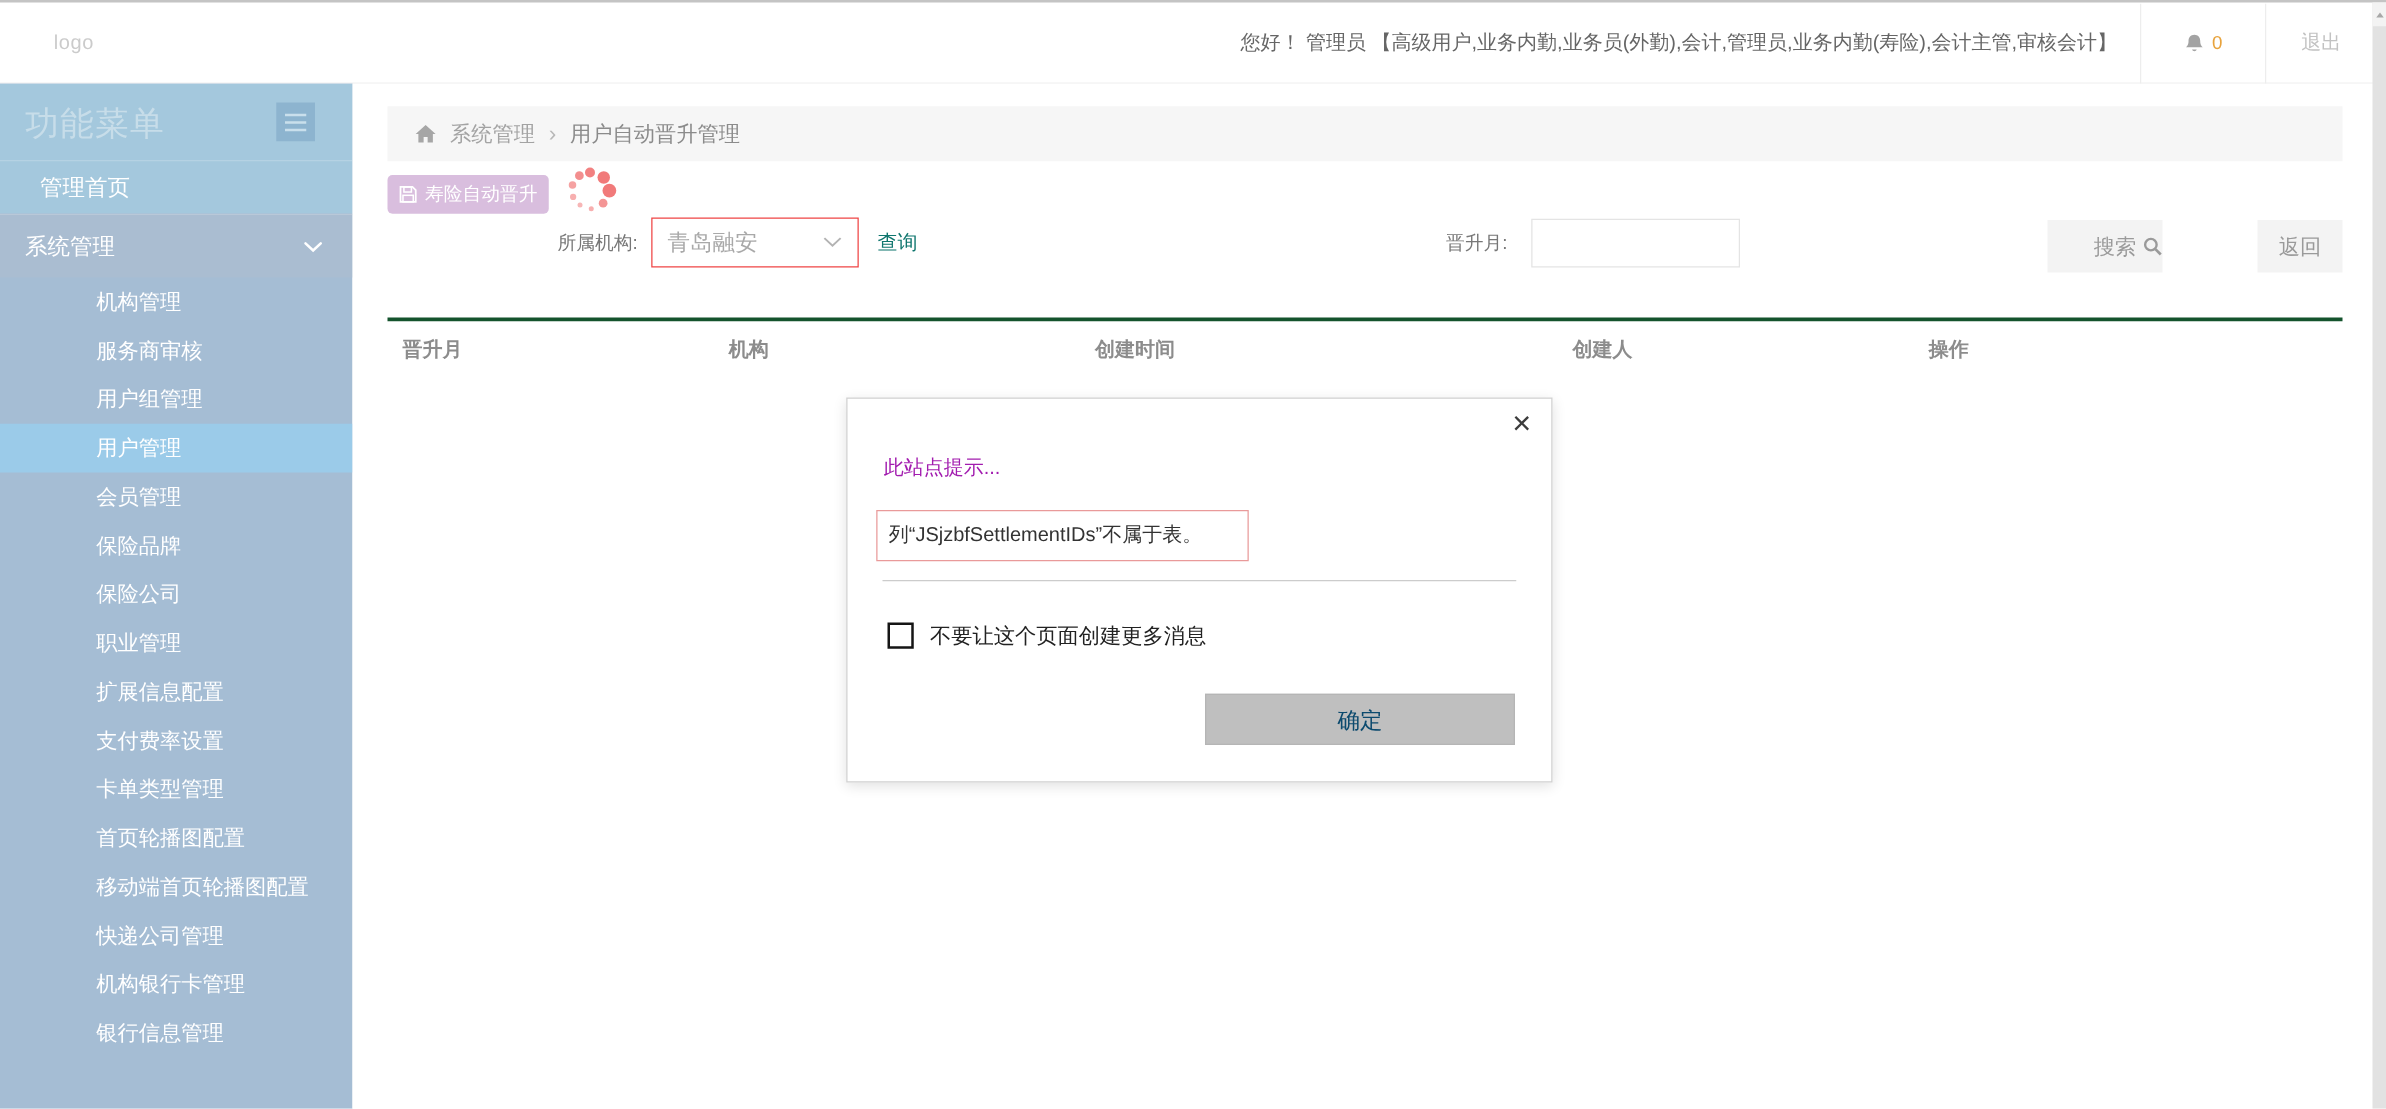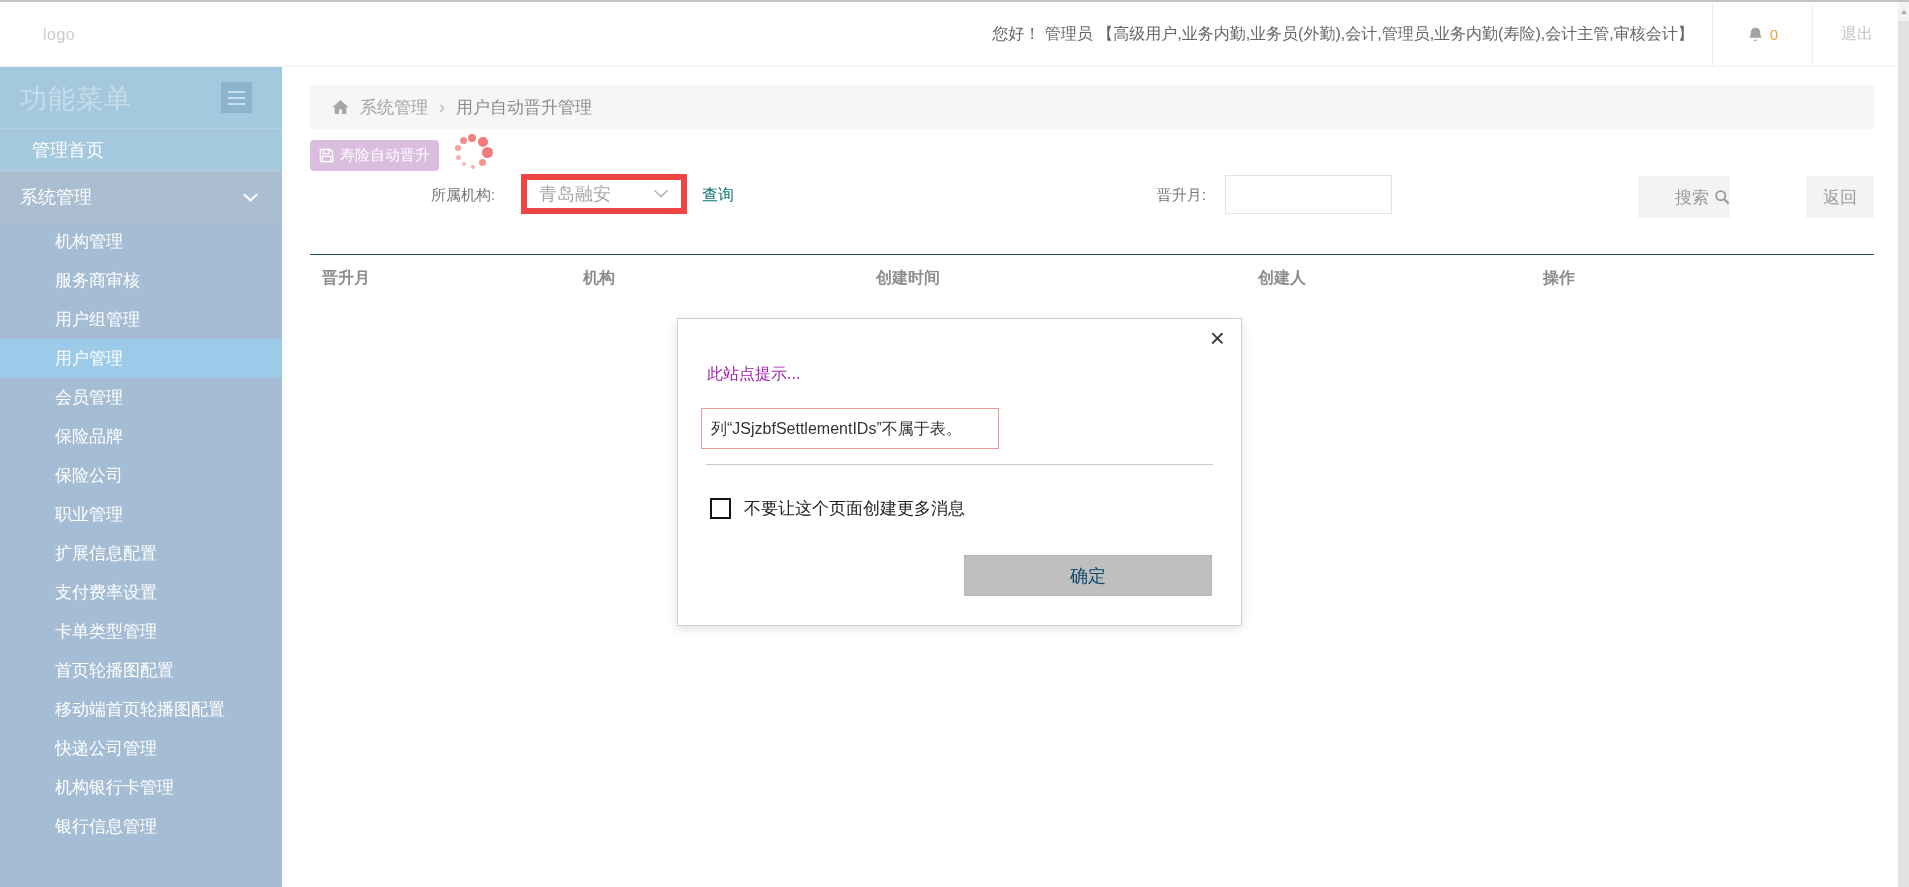--- a/index.html
+++ b/index.html
@@ -26,21 +26,21 @@
   .sidebar-head { height:61px; background:#a4c8dd; position:relative; }
   .sidebar-title { position:absolute; left:20px; top:14px; font-size:27px; color:#c7dde9; letter-spacing:1px; }
   .hamburger { position:absolute; right:30px; top:15px; width:31px; height:31px; background:#8db4cf;
                display:flex; flex-direction:column; justify-content:center; gap:4px; align-items:center; cursor:pointer; }
   .hamburger i { display:block; width:17px; height:2px; background:#c9dfec; }
   .side-home { height:43px; background:#a4c8dd; border-top:1px solid #b5d2e3; color:#fff; font-size:18px;
                line-height:42px; padding-left:32px; cursor:pointer; }
   .side-group { height:51px; background:#aabdd1; border-top:1px solid #b9c8d8; color:#fff; font-size:18px;
                 line-height:50px; padding-left:20px; cursor:pointer; position:relative; }
   .side-group svg { position:absolute; right:24px; top:21px; }
-  .submenu-item { height:39px; line-height:39px; padding-left:55px; color:#fff; font-size:17px; cursor:pointer; }
+  .submenu-item { height:39px; line-height:39px; padding-left:77px; color:#fff; font-size:17px; cursor:pointer; }
   .submenu-item.active { background:#9bcbe9; }
 
   
   .main { position:absolute; top:67px; left:282px; right:0; bottom:0; background:#fff; }
   .crumb { position:absolute; left:28px; top:18px; width:1564px; height:44px; background:#f6f6f6;
            display:flex; align-items:center; padding-left:22px; font-size:17px; color:#a3a3a3; gap:11px; }
   .crumb .sep { color:#b8b8b8; font-size:18px; }
   .crumb .current { color:#8b8b8b; }
   .crumb-home { display:flex; align-items:center; }
 
@@ -54,33 +54,33 @@
   .spinner i:nth-child(2){ left:24px; top:4px;  width:10px;height:10px;opacity:1;}
   .spinner i:nth-child(3){ left:28px; top:14px; width:11px;height:11px;opacity:1;}
   .spinner i:nth-child(4){ left:25px; top:26px; width:7px; height:7px; opacity:.8;}
   .spinner i:nth-child(5){ left:17px; top:32px; width:4px; height:4px; opacity:.6;}
   .spinner i:nth-child(6){ left:8px;  top:29px; width:4px; height:4px; opacity:.55;}
   .spinner i:nth-child(7){ left:2px;  top:22px; width:5px; height:5px; opacity:.6;}
   .spinner i:nth-child(8){ left:1px;  top:12px; width:6px; height:6px; opacity:.7;}
   .spinner i:nth-child(9){ left:6px;  top:4px;  width:7px; height:7px; opacity:.85;}
 
   .filter-label { position:absolute; top:107px; font-size:15px; color:#777; line-height:42px; }
-  .lbl-org { left:138px; width:86px; text-align:center; }
+  .lbl-org { left:164px; width:86px; text-align:left; }
   .lbl-month { left:858px; width:66px; text-align:right; }
   .org-select { position:absolute; left:239px; top:107px; width:166px; height:40px; background:#fff;
-                border:6px solid #ef4444; display:flex; align-items:center; padding:0 12px; cursor:pointer; }
+                border:1px solid #ef4444; display:flex; align-items:center; padding:0 12px; cursor:pointer; }
   .org-select .val { flex:1; font-size:18px; color:#a9a9a9; }
   .query-link { position:absolute; left:420px; top:107px; line-height:42px; font-size:16px; color:#0f766e; cursor:pointer; text-decoration:none; }
   .month-input { position:absolute; left:943px; top:108px; width:167px; height:39px; border:1px solid #e4e4e4; background:#fff; font-size:16px; padding:0 8px; color:#555; }
   .btn-gray { position:absolute; top:109px; height:42px; background:#f3f3f3; border:none; color:#9a9a9a;
               font-size:17px; display:flex; align-items:center; justify-content:center; gap:5px; cursor:pointer; }
   .btn-search { left:1356px; width:92px;justify-content:flex-end; }
   .btn-back { left:1524px; width:68px; }
 
-  .table-head { position:absolute; left:28px; right:35px; top:187px; border-top:1px solid #14532d;
+  .table-head { position:absolute; left:28px; right:35px; top:187px; border-top:3px solid #14532d;
                 display:flex; padding-top:13px; }
   .th { font-size:16px; font-weight:bold; color:#8c8c8c; }
   .th:nth-child(1){ width:273px; padding-left:12px; }
   .th:nth-child(2){ width:293px; }
   .th:nth-child(3){ width:382px; }
   .th:nth-child(4){ width:285px; }
   .th:nth-child(5){ flex:1; }
 
   
   .dialog { position:absolute; left:677px; top:318px; width:565px; height:308px; background:#fff;

